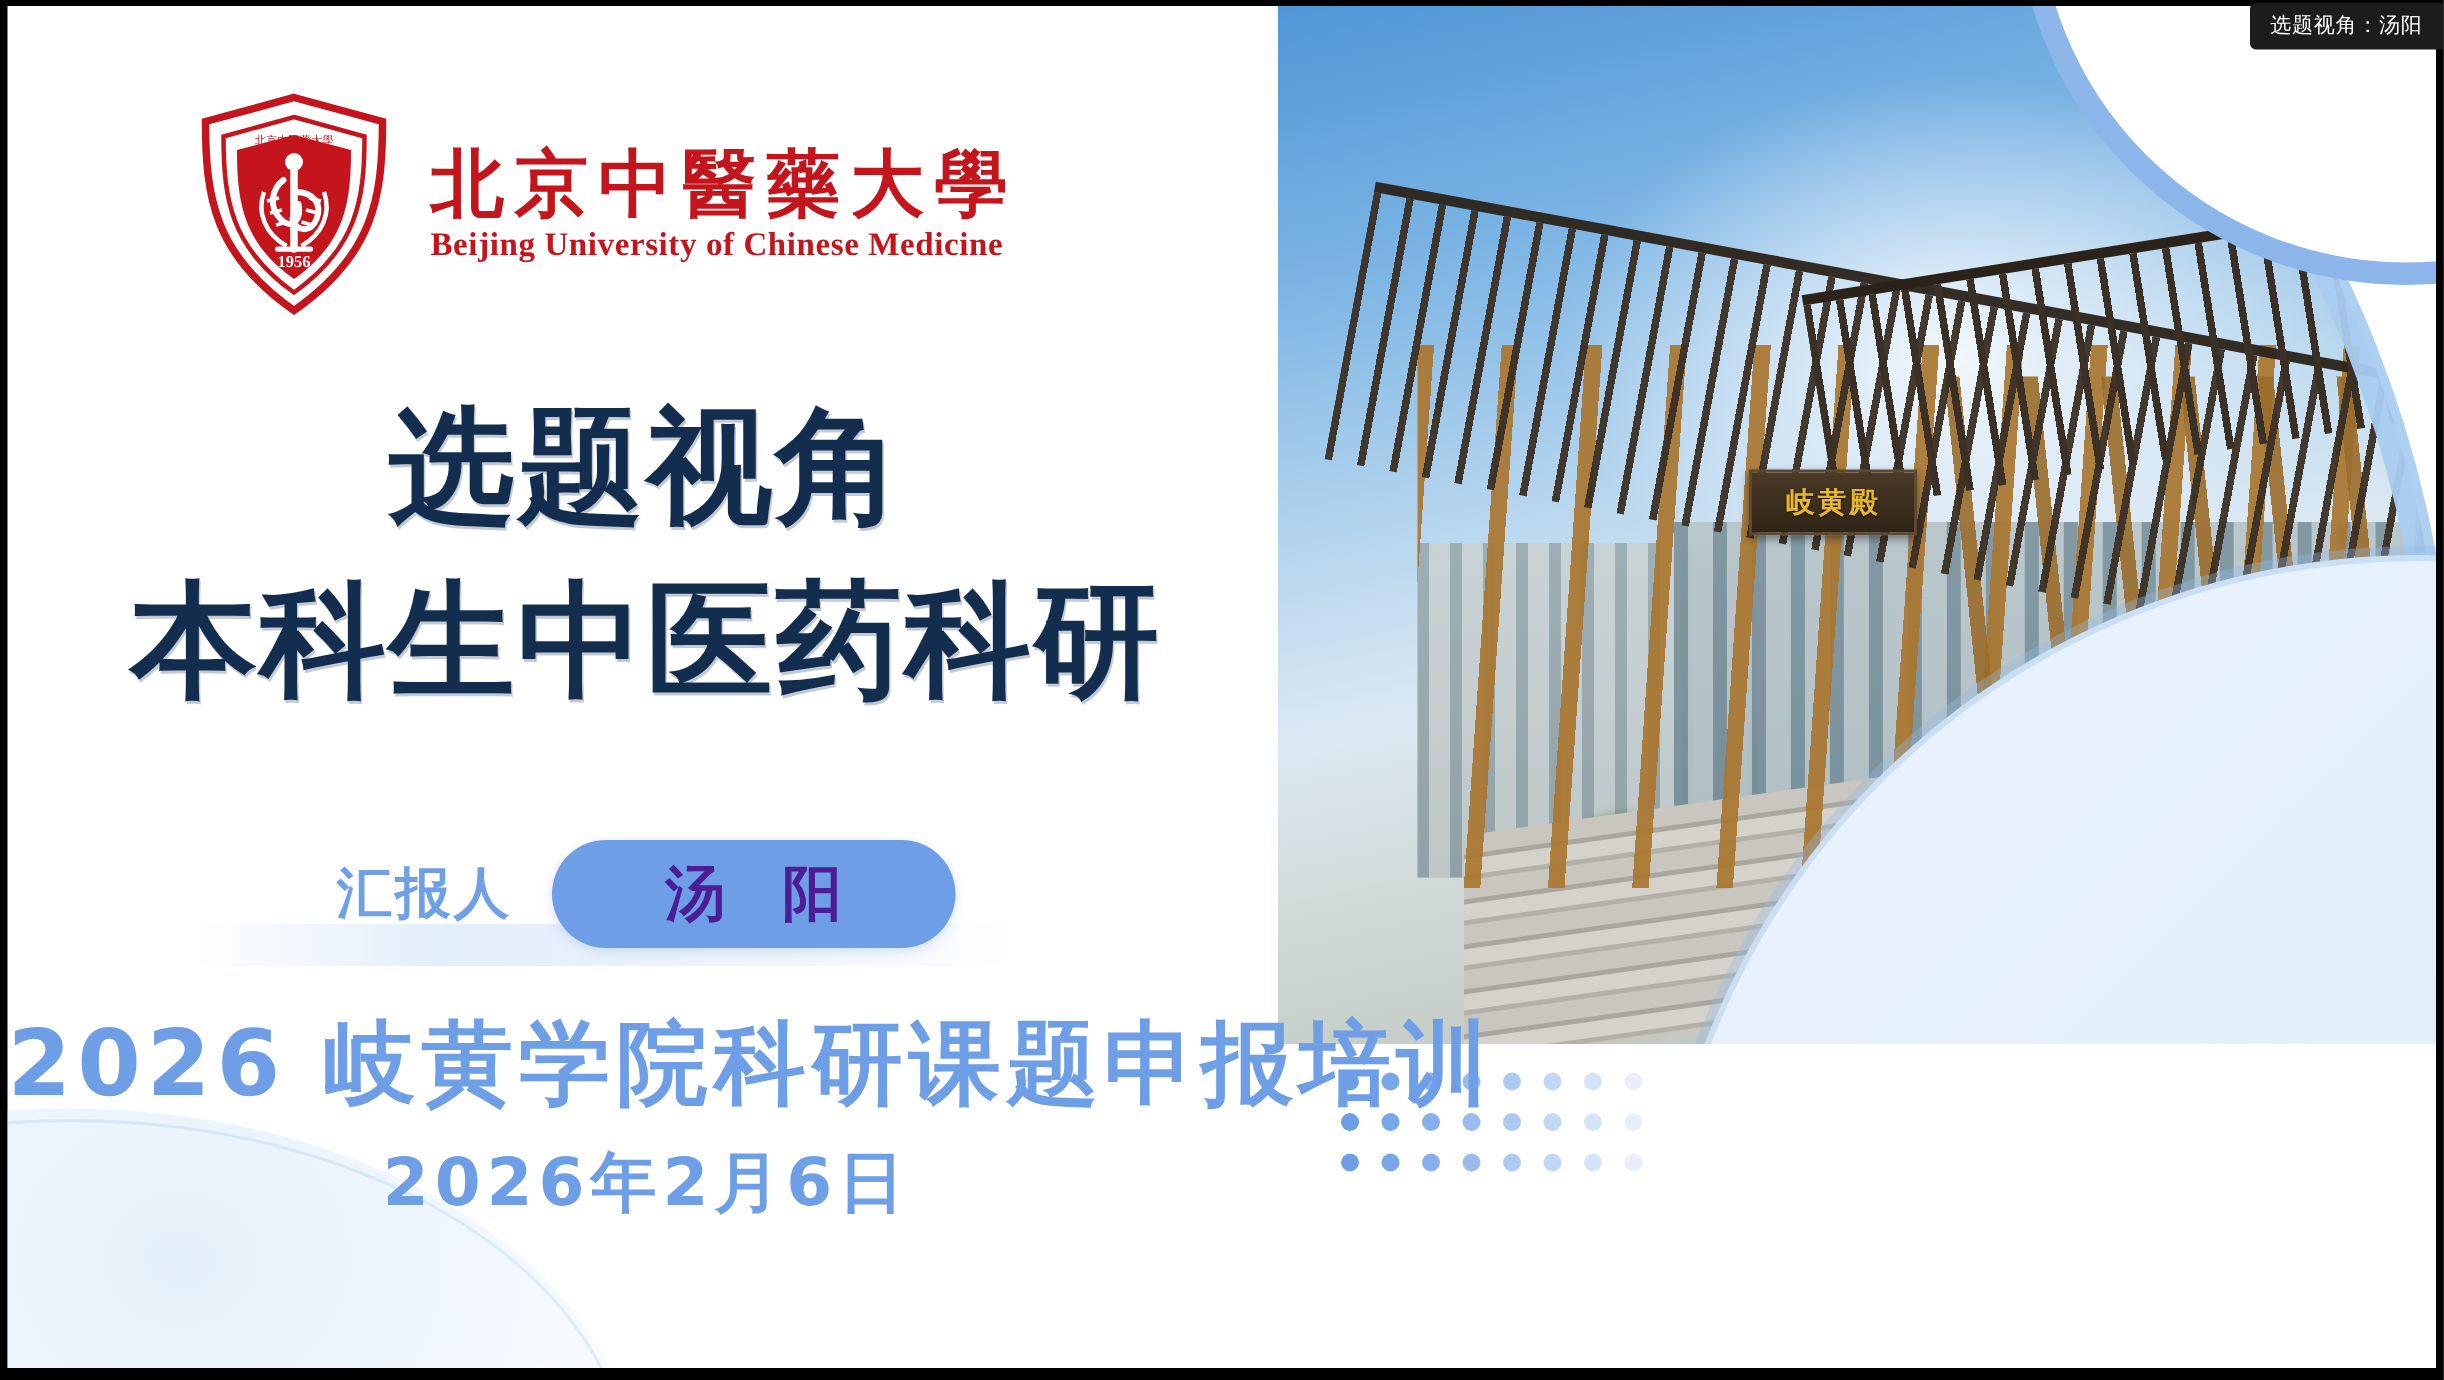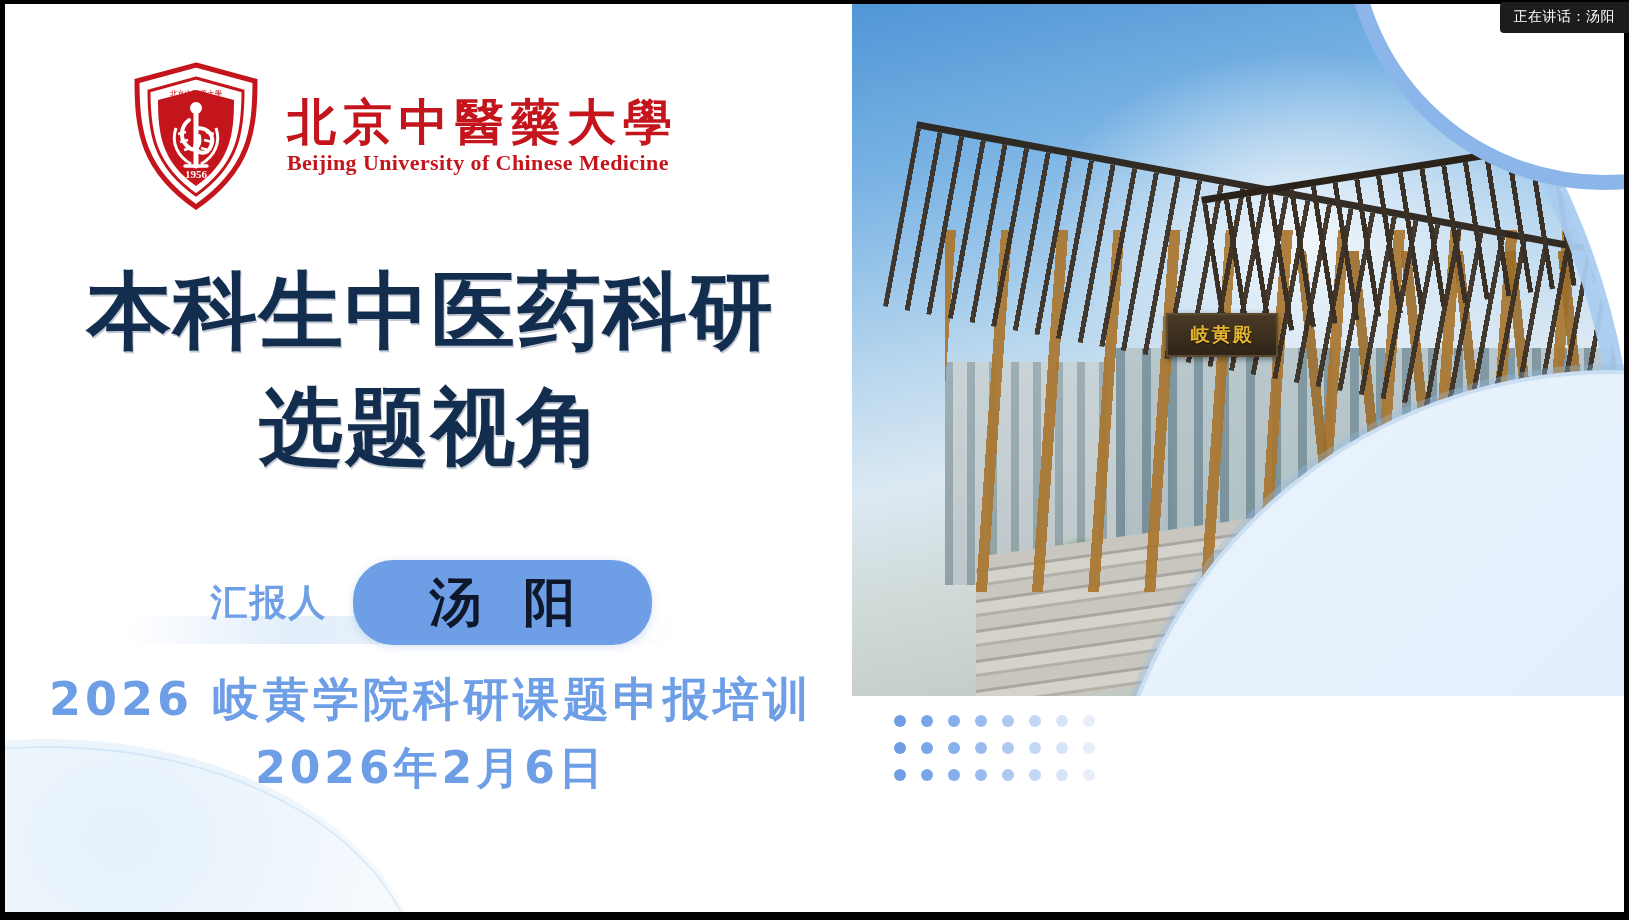--- a/index.html
+++ b/index.html
@@ -264,44 +264,44 @@
   }
   .speaker-label{
     color:#6fa0e6;
     font-family:"DejaVu Sans","Liberation Sans",sans-serif;
     font-weight:700;
     font-size:37px;
     letter-spacing:2px;
   }
   .speaker-pill{
     background:#6d9ee6;
-    color:#0f172a;
+    color:#4c1d95;
     border-radius:40px;
     padding:14px 64px;
     font-family:"DejaVu Sans","Liberation Sans",sans-serif;
     font-weight:800;
-    font-size:52px;
+    font-size:40px;
     letter-spacing:12px;
     text-indent:12px;
     line-height:1.1;
     box-shadow:0 2px 8px rgba(90,140,210,.25);
   }
 
   
   .footer{
     position:absolute;
     left:0;top:662px;
     width:852px;
     text-align:center;
   }
   .event{
     color:#6d9ee6;
     font-family:"DejaVu Sans","Liberation Sans",sans-serif;
     font-weight:700;
-    font-size:46px;
+    font-size:61px;
     letter-spacing:4px;
     line-height:1.45;
     white-space:nowrap;
   }
   .date{
     color:#6d9ee6;
     font-family:"DejaVu Sans","Liberation Sans",sans-serif;
     font-weight:700;
     font-size:44px;
     letter-spacing:4px;
@@ -385,22 +385,22 @@
           <text x="65" y="34" fill="#c4151c" font-size="7.5" text-anchor="middle" font-family="Liberation Serif, serif">北京中醫藥大學</text>
         </svg>
       </span>
       <div class="logo-text">
         <div class="logo-cn">北京中醫藥大學</div>
         <div class="logo-en">Beijing University of Chinese Medicine</div>
       </div>
     </div>
 
     <div class="title-block">
+      <div class="title-line">选题视角</div>
       <div class="title-line">本科生中医药科研</div>
-      <div class="title-line">选题视角</div>
     </div>
 
     <div class="speaker-row">
       <span class="speaker-label">汇报人</span>
       <span class="speaker-pill">汤  阳</span>
     </div>
 
     <div class="footer">
       <div class="event">2026 岐黄学院科研课题申报培训</div>
       <div class="date">2026年2月6日</div>
@@ -430,15 +430,15 @@
       <span class="dot" style="opacity:.82"></span>
       <span class="dot" style="opacity:.70"></span>
       <span class="dot" style="opacity:.56"></span>
       <span class="dot" style="opacity:.42"></span>
       <span class="dot" style="opacity:.28"></span>
       <span class="dot" style="opacity:.16"></span>
     </div>
 
   </div>
 
-  <div class="speaking-badge">正在讲话：汤阳</div>
+  <div class="speaking-badge">选题视角：汤阳</div>
 
 </div>
 
 </body></html>

